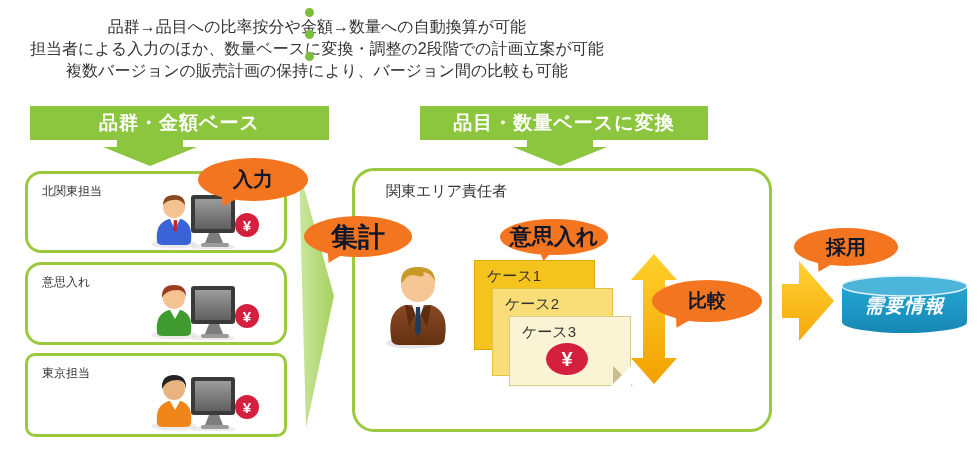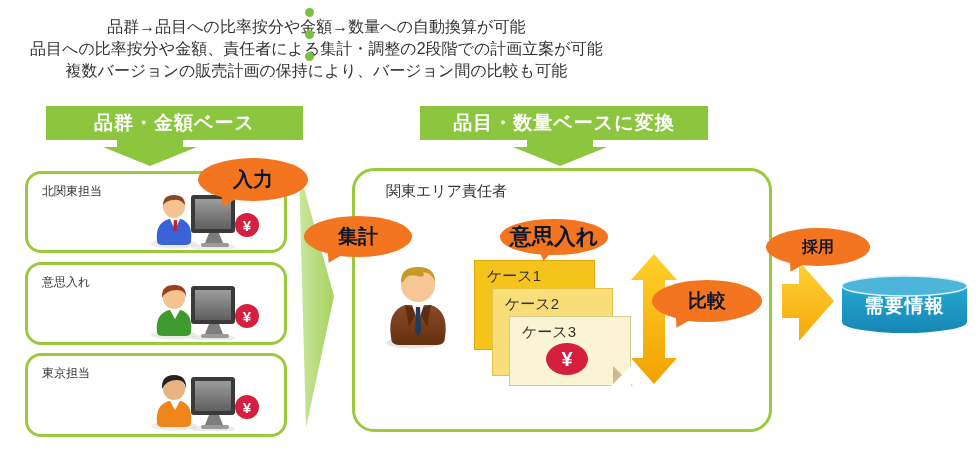--- a/index.html
+++ b/index.html
@@ -7,32 +7,32 @@
          font-family:"Liberation Sans","DejaVu Sans",sans-serif;color:#333;}
 
   
   .bullets{position:absolute;left:30px;top:8px;}
   .bullet-line{display:flex;align-items:center;height:22px;font-size:16px;color:#333;flex-direction:column;}
   .bullet-dot{width:9px;height:9px;border-radius:50%;background:#7cbf3f;margin-right:14px;flex:0 0 9px;}
 
   
   .banner{position:absolute;height:34px;background:#8cc63f;color:#fff;font-weight:bold;
           font-size:19px;display:flex;align-items:center;justify-content:center;letter-spacing:1px;}
-  .banner-left{left:30px;top:106px;width:257px;margin-left:16px;}
+  .banner-left{left:30px;top:106px;width:299px;}
   .banner-right{left:420px;top:106px;width:288px;text-align:center;}
   .down-arrow{position:absolute;width:94px;height:27px;}
   .down-arrow-1{left:103px;top:139px;}
   .down-arrow-2{left:513px;top:139px;}
 
   
   .region-box{position:absolute;left:25px;width:262px;background:#fff;border:3px solid #9bc93d;
               border-radius:16px;box-sizing:border-box;}
   .rb-1{top:171px;height:82px;}
   .rb-2{top:262px;height:83px;}
-  .rb-3{top:353px;height:84px;}
+  .rb-3{top:353px;height:84px;border-radius:10px;}
   .region-label{position:absolute;left:14px;top:9px;font-size:12px;color:#333;}
   .pc-icon{position:absolute;left:119px;top:15px;}
   .yen-badge{position:absolute;left:207px;top:39px;width:24px;height:24px;border-radius:50%;
              background:#d41f3f;color:#fff;font-weight:bold;font-size:15px;
              display:flex;align-items:center;justify-content:center;}
 
   
   .flow-arrow{position:absolute;left:294px;top:168px;}
 
   
@@ -56,45 +56,45 @@
         transform:translateX(20px);}
 
   .compare-arrow{position:absolute;left:631px;top:254px;}
 
   
   .bubble{position:absolute;background:#f47520;color:#0f172a;font-weight:bold;border-radius:50%;
           display:flex;align-items:center;justify-content:center;z-index:6;}
   .bubble::after{content:"";position:absolute;left:16px;bottom:-16px;width:0;height:0;
           border:10px solid transparent;border-top:16px solid #f47520;transform:rotate(28deg);}
   .bubble-input{left:198px;top:158px;width:110px;height:43px;font-size:20px;}
-  .bubble-aggregate{left:304px;top:216px;width:108px;height:41px;font-size:20px;}
+  .bubble-aggregate{left:304px;top:216px;width:108px;height:41px;font-size:27px;}
   .bubble-intent{left:500px;top:219px;width:108px;height:36px;font-size:22px;}
   .bubble-intent::after{left:34px;transform:rotate(10deg);}
   .bubble-compare{left:652px;top:280px;width:110px;height:42px;font-size:19px;text-align:center;}
-  .bubble-adopt{left:766px;top:228px;width:104px;height:38px;font-size:16px;}
+  .bubble-adopt{left:794px;top:228px;width:104px;height:38px;font-size:20px;}
 
   
   .adopt-arrow{position:absolute;left:782px;top:259px;}
   .db-cylinder{position:absolute;left:841px;top:275px;z-index:2;}
   .db-label{position:absolute;left:841px;top:293px;width:127px;text-align:center;color:#fff;
-            font-weight:bold;font-size:19px;z-index:3;letter-spacing:1px;}
+            font-weight:bold;font-size:19px;z-index:3;letter-spacing:1px;font-style:italic;}
 </style>
 </head>
 <body>
 
 <div class="stage">
 
   <div class="bullets">
     <div class="bullet-line">
       <span class="bullet-dot"></span>
       <span>品群→品目への比率按分や金額→数量への自動換算が可能</span>
     </div>
     <div class="bullet-line">
       <span class="bullet-dot"></span>
-      <span>品目への比率按分や金額、責任者による集計・調整の2段階での計画立案が可能</span>
+      <span>担当者による入力のほか、数量ベースに変換・調整の2段階での計画立案が可能</span>
     </div>
     <div class="bullet-line">
       <span class="bullet-dot"></span>
       <span>複数バージョンの販売計画の保持により、バージョン間の比較も可能</span>
     </div>
   </div>
 
   <div class="banner banner-left">品群・金額ベース</div>
   <svg class="down-arrow down-arrow-1" viewBox="0 0 94 27">
     <polygon points="14,0 80,0 80,8 94,8 47,27 0,8 14,8" fill="#8cc63f"></polygon>

